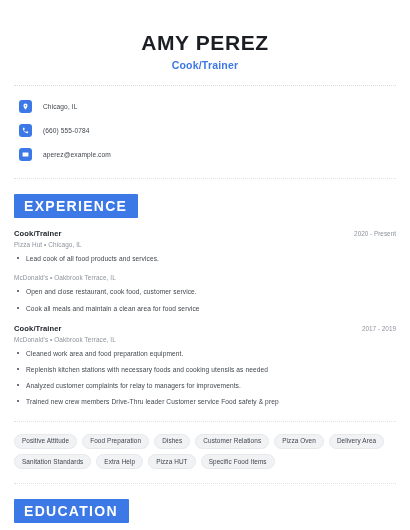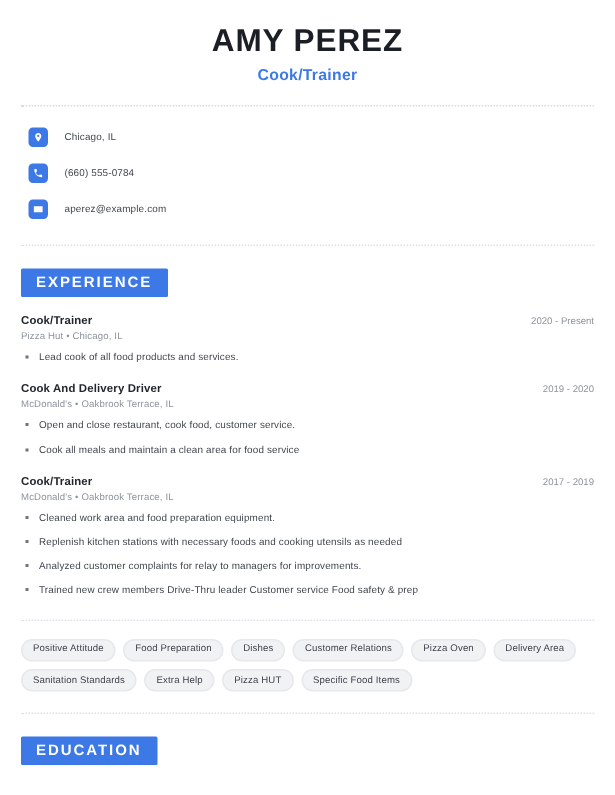--- a/index.html
+++ b/index.html
@@ -18,21 +18,21 @@
   .page {
     width: 410px;
     height: 530px;
     box-sizing: border-box;
     padding: 0 14px;
     position: relative;
   }
 
   
   .header {
-    padding-top: 16px;
+    padding-top: 31px;
     text-align: center;
   }
   .full-name {
     font-size: 21px;
     font-weight: bold;
     letter-spacing: 0.6px;
     color: #1b1e24;
     line-height: 1.1;
   }
   .job-title {
@@ -82,21 +82,21 @@
   .section { margin-top: 4px; }
   .section-sep {
     border-top: 1px dotted #dde1e7;
     height: 0;
     margin: 14px 0 0 0;
   }
   .section-badge {
     display: inline-block;
     background: #3c78e6;
     color: #ffffff;
-    font-size: 10px;
+    font-size: 14px;
     font-weight: bold;
     letter-spacing: 1.3px;
     padding: 4px 11px 4px 10px;
     border-radius: 1px;
     margin-top: 11px;
   }
 
   
   .entry { margin-top: 11px; }
   .entry-head {
@@ -219,24 +219,20 @@
         <span class="entry-title">Cook/Trainer</span>
         <span class="entry-dates">2020 - Present</span>
       </div>
       <div class="entry-sub">Pizza Hut • Chicago, IL</div>
       <ul class="bullets">
         <li>Lead cook of all food products and services.</li>
       </ul>
     </div>
 
     <div class="entry">
-      <div class="entry-head">
-        <span class="entry-title">Cook And Delivery Driver</span>
-        <span class="entry-dates">2019 - 2020</span>
-      </div>
       <div class="entry-sub">McDonald's • Oakbrook Terrace, IL</div>
       <ul class="bullets">
         <li>Open and close restaurant, cook food, customer service.</li>
         <li>Cook all meals and maintain a clean area for food service</li>
       </ul>
     </div>
 
     <div class="entry">
       <div class="entry-head">
         <span class="entry-title">Cook/Trainer</span>

